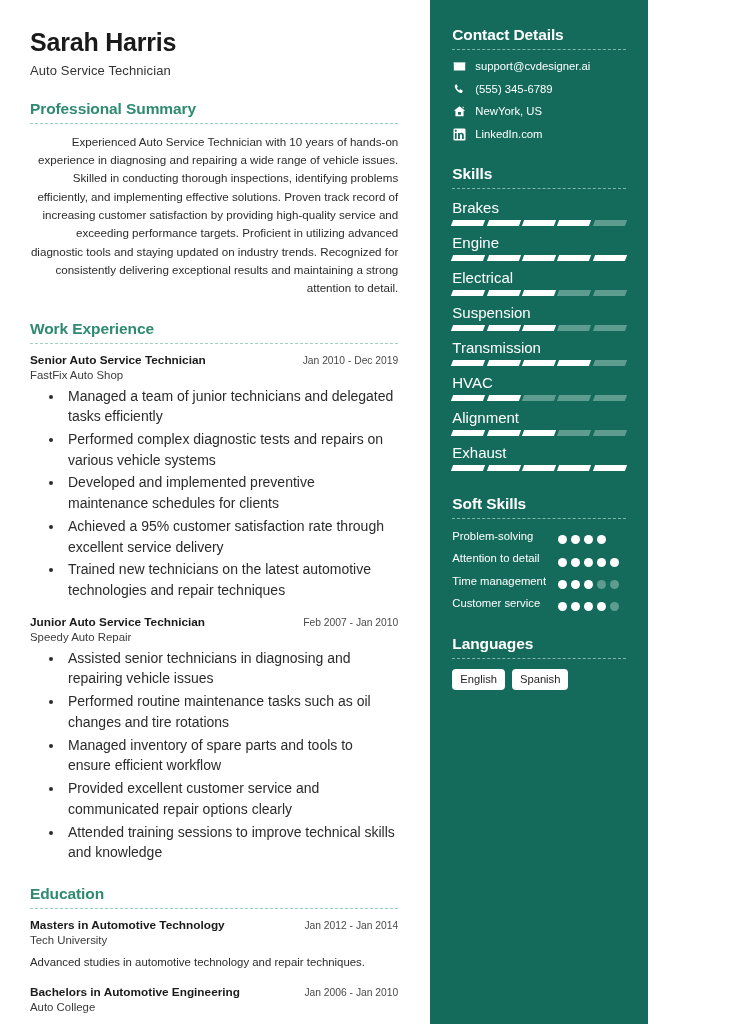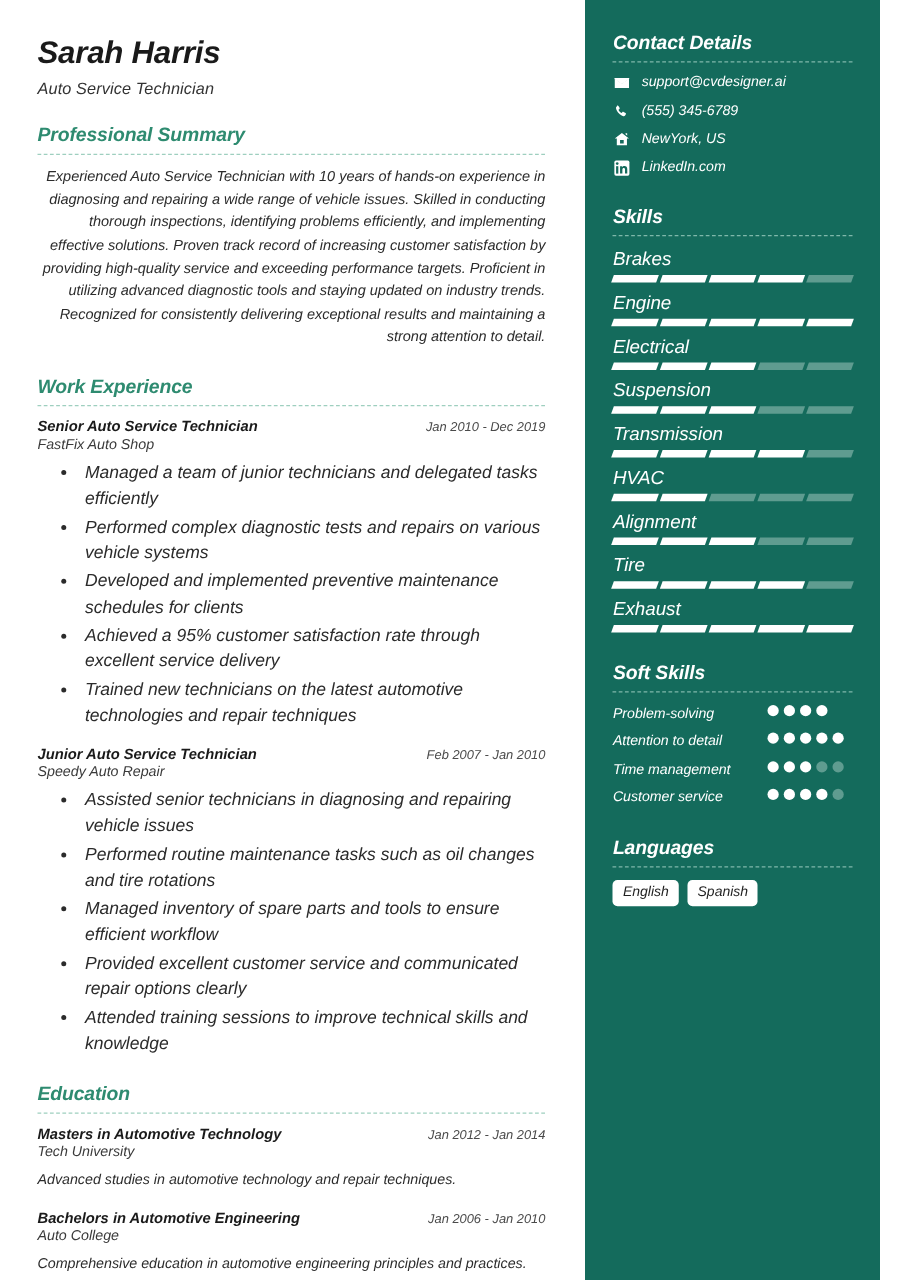--- a/index.html
+++ b/index.html
@@ -2,21 +2,21 @@
 <html><head>
 <meta charset="utf-8">
 <style>
   * { box-sizing: border-box; margin: 0; padding: 0; }
   html, body {
     width: 730px; height: 1024px;
     background: #ffffff;
     font-family: "Liberation Sans", sans-serif;
     -webkit-font-smoothing: antialiased;
   }
-  .page { position: relative; width: 704px; height: 1024px; display: flex; overflow: hidden; font-style: italic; }
+  .page { position: relative; width: 648px; height: 1024px; display: flex; overflow: hidden; }
 
   
   .main-col {
     width: 486px; height: 100%;
     padding: 28px 32px 0 30px;
     background: #ffffff;
   }
   .name {
     font-size: 25px; font-weight: bold; color: #1a1a1a;
     letter-spacing: -0.2px; line-height: 1.15;
@@ -77,21 +77,21 @@
   .skill-label { font-size: 15px; color: #ffffff; margin-bottom: 4px; }
   .skill-bar { display: flex; gap: 3px; }
   .seg {
     flex: 1; height: 6px;
     background: #5f9c90;
     transform: skewX(-20deg);
   }
   .seg.on { background: #ffffff; }
 
   .soft-row {
-    display: flex; justify-content: space-between; align-items: flex-start;
+    display: flex; justify-content: space-between; align-items: flex-end;
     margin-bottom: 7px; gap: 8px;
   }
   .soft-label { font-size: 11.3px; color: #ffffff; line-height: 1.35; max-width: 110px; }
   .dots { display: flex; flex-wrap: wrap; width: 68px; gap: 4px; justify-content: flex-start; }
   .dot { width: 9px; height: 9px; border-radius: 50%; background: #5f9c90; }
   .dot.on { background: #ffffff; }
 
   .lang-tags { display: flex; flex-wrap: wrap; gap: 7px; align-items: flex-end; }
   .lang-tag {
     background: #ffffff; color: #1f1f1f;
@@ -292,30 +292,20 @@
             <div class="skill-label">Alignment</div>
      <div class="skill-bar">
               <span class="seg on"></span>
               <span class="seg on"></span>
               <span class="seg on"></span>
               <span class="seg "></span>
               <span class="seg "></span>
             </div>
           </div>
           <div class="skill-row">
-            <div class="skill-label">Tire</div>
-     <div class="skill-bar">
-              <span class="seg on"></span>
-              <span class="seg on"></span>
-              <span class="seg on"></span>
-              <span class="seg on"></span>
-              <span class="seg "></span>
-            </div>
-          </div>
-          <div class="skill-row">
             <div class="skill-label">Exhaust</div>
      <div class="skill-bar">
               <span class="seg on"></span>
               <span class="seg on"></span>
               <span class="seg on"></span>
               <span class="seg on"></span>
               <span class="seg on"></span>
             </div>
           </div>
         </div>

